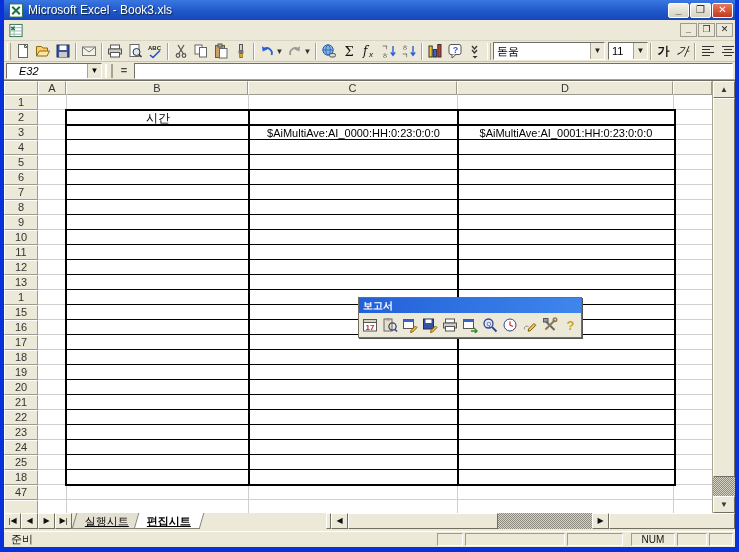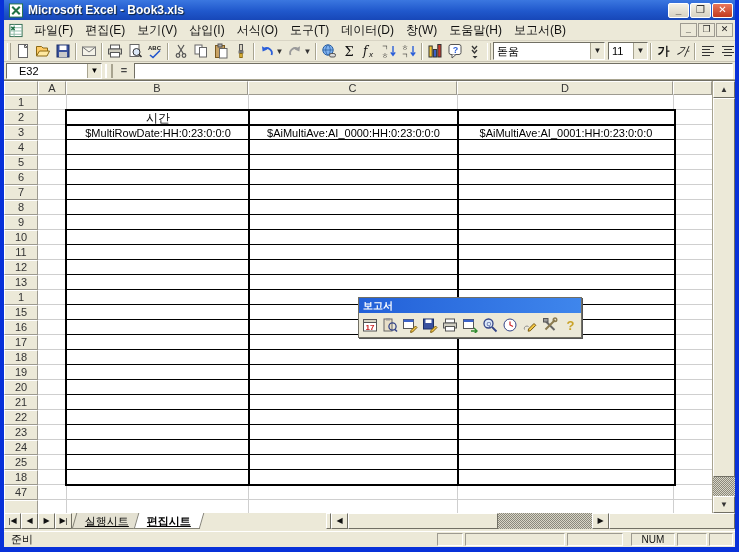--- a/index.html
+++ b/index.html
@@ -4,21 +4,21 @@
 <style>
   * { margin:0; padding:0; box-sizing:border-box; }
   html,body { width:739px; height:552px; }
   body { font-family:"Liberation Sans","DejaVu Sans",sans-serif; font-size:12px; background:#fff; overflow:hidden; }
   .window { position:relative; width:739px; height:552px; background:#ECE9D8;
     border-left:4px solid #0831D9; border-right:4px solid #0831D9; border-bottom:5px solid #0831D9; }
   
   .titlebar { height:20px; display:flex; align-items:center; padding:0 2px 0 4px;
     background:linear-gradient(180deg,#3B77E0 0%,#2058CC 55%,#1747B8 100%); }
   .titlebar .ticon { width:16px; height:15px; margin-right:4px; flex:none; }
-  .titlebar .ttext { flex:1; color:#fff; font-weight:bold; font-size:12px; text-shadow:1px 1px 1px #123; white-space:nowrap; overflow:hidden; }
+  .titlebar .ttext { flex:1; color:#fff; font-weight:normal; font-size:12px; text-shadow:1px 1px 1px #123; white-space:nowrap; overflow:hidden; }
   .capbtn { width:21px; height:15px; margin-left:1px; flex:none; border:1px solid #fff; border-radius:2px;
     background:linear-gradient(#F4F1E6,#D6D2C2); color:#333; font-size:10px; line-height:12px; text-align:center; font-weight:bold; }
   .capbtn.close { background:linear-gradient(#E8775B,#C23A1E); color:#fff; }
   
   .menubar { height:21px; display:flex; align-items:center; background:#ECE9D8; border-bottom:1px solid #D8D4C4; padding:0 2px; }
   .menubar .dicon { width:16px; height:15px; margin:0 4px 0 2px; flex:none; }
   .menuitem { padding:2px 6px; white-space:nowrap; color:#111; }
   .menubar .mspacer { flex:1; }
   .wincap { width:17px; height:14px; margin-left:1px; flex:none; border:1px solid #9D9A90; background:#ECE9D8;
     font-size:9px; line-height:11px; text-align:center; color:#222; font-weight:bold; }
@@ -32,21 +32,21 @@
   .sep { width:2px; height:17px; margin:0 2px; border-left:1px solid #A8A490; border-right:1px solid #fff; flex:none; }
   .combo { height:18px; display:flex; align-items:center; background:#fff; flex:none;
     border:1px solid; border-color:#716F64 #FFF #FFF #716F64; }
   .combo .cval { flex:1; padding:0 3px; font-size:11px; white-space:nowrap; overflow:hidden; }
   .combo .cdrop { width:14px; height:16px; background:#ECE9D8; border-left:1px solid #A8A490;
     font-size:8px; line-height:15px; text-align:center; color:#222; flex:none; }
   .fontbox { width:112px; } .sizebox { width:40px; }
   .txtbtn { width:19px; height:19px; flex:none; text-align:center; line-height:18px; font-size:12px; color:#111; }
   
   .formula { height:18px; display:flex; align-items:center; background:#ECE9D8; padding:1px 2px; border-bottom:1px solid #A8A490; }
-  .namebox { width:96px; height:16px; display:flex; background:#fff; border:1px solid; border-color:#716F64 #FFF #FFF #716F64; flex:none; }
+  .namebox { width:96px; height:16px; display:flex; background:#fff; border:1px solid; border-color:#716F64 #FFF #FFF #716F64; flex:none;font-style:italic; }
   .namebox .nval { flex:1; font-size:11px; padding:1px 4px 0 12px; }
   .namebox .ndrop { width:14px; background:#ECE9D8; border-left:1px solid #A8A490; font-size:8px; line-height:14px; text-align:center; flex:none; }
   .fgrip { width:8px; height:14px; margin:0 3px; border-left:2px solid #fff; border-right:2px solid #A8A490; flex:none; }
   .eqbtn { width:16px; height:15px; text-align:center; font-size:11px; font-weight:bold; color:#444; line-height:15px; flex:none; }
   .fedit { flex:1; height:16px; background:#fff; border:1px solid; border-color:#716F64 #FFF #FFF #716F64; margin-left:2px; }
   
   .gridwrap { position:relative; height:433px; background:#fff; overflow:hidden; border-top:1px solid #716F64; }
   .hdr { background:#ECE9D8; border-right:1px solid #9D9A90; border-bottom:1px solid #9D9A90;
     border-top:1px solid #fff; border-left:1px solid #fff; color:#333; font-size:11px; text-align:center; }
   .corner { position:absolute; left:0; top:0; width:34px; height:14px; }
@@ -111,32 +111,20 @@
     <div class="capbtn">❐</div>
     <div class="capbtn close">✕</div>
   </div>
 
   <div class="menubar">
     <svg class="dicon" viewBox="0 0 16 16">
       <rect x="1.5" y="1.5" width="13" height="13" fill="#fff" stroke="#2E6B4F"></rect>
       <path d="M1.5 5 H14.5 M1.5 8.5 H14.5 M1.5 12 H14.5 M6 1.5 V14.5" stroke="#8FBCA8" stroke-width="1"></path>
       <path d="M3 4 L6.5 7.5 M6.5 4 L3 7.5" stroke="#1E7145" stroke-width="1.4"></path>
     </svg>
-    <div id="menuItems" style="display:flex;">
-        <div class="menuitem">파일(F)</div>
-        <div class="menuitem">편집(E)</div>
-        <div class="menuitem">보기(V)</div>
-        <div class="menuitem">삽입(I)</div>
-        <div class="menuitem">서식(O)</div>
-        <div class="menuitem">도구(T)</div>
-        <div class="menuitem">데이터(D)</div>
-        <div class="menuitem">창(W)</div>
-        <div class="menuitem">도움말(H)</div>
-        <div class="menuitem">보고서(B)</div>
-      </div>
     <div class="mspacer"></div>
     <div class="wincap">_</div>
     <div class="wincap">❐</div>
     <div class="wincap">✕</div>
   </div>
 
   <div class="toolrow">
     <div class="grip"></div>
     <div id="stdToolbar" style="display:flex;align-items:center;">
         <div class="tbtn">
@@ -415,21 +403,20 @@
         <div class="hline" style="top: 283px;"></div>
         <div class="hline" style="top: 298px;"></div>
         <div class="hline" style="top: 313px;"></div>
         <div class="hline" style="top: 328px;"></div>
         <div class="hline" style="top: 343px;"></div>
         <div class="hline" style="top: 358px;"></div>
         <div class="hline" style="top: 373px;"></div>
         <div class="tvline" style="left: 181px;"></div>
         <div class="tvline" style="left: 390px;"></div>
         <div class="tcell h" style="left: 0px; top: 0px; width: 182px;">시간</div>
-        <div class="tcell" style="left: 0px; top: 15px; width: 182px;">$MultiRowDate:HH:0:23:0:0:0</div>
         <div class="tcell" style="left: 182px; top: 15px; width: 209px;">$AiMultiAve:AI_0000:HH:0:23:0:0:0</div>
         <div class="tcell" style="left: 391px; top: 15px; width: 216px;">$AiMultiAve:AI_0001:HH:0:23:0:0:0</div>
       </div>
 
     <div class="report">
       <div class="rtitle">보고서</div>
       <div class="ricons" id="reportIcons">
           <div class="rbtn">
             <svg viewBox="0 0 16 16">
               <rect x="1.5" y="2.5" width="13" height="11.5" fill="#fff" stroke="#555"></rect>

